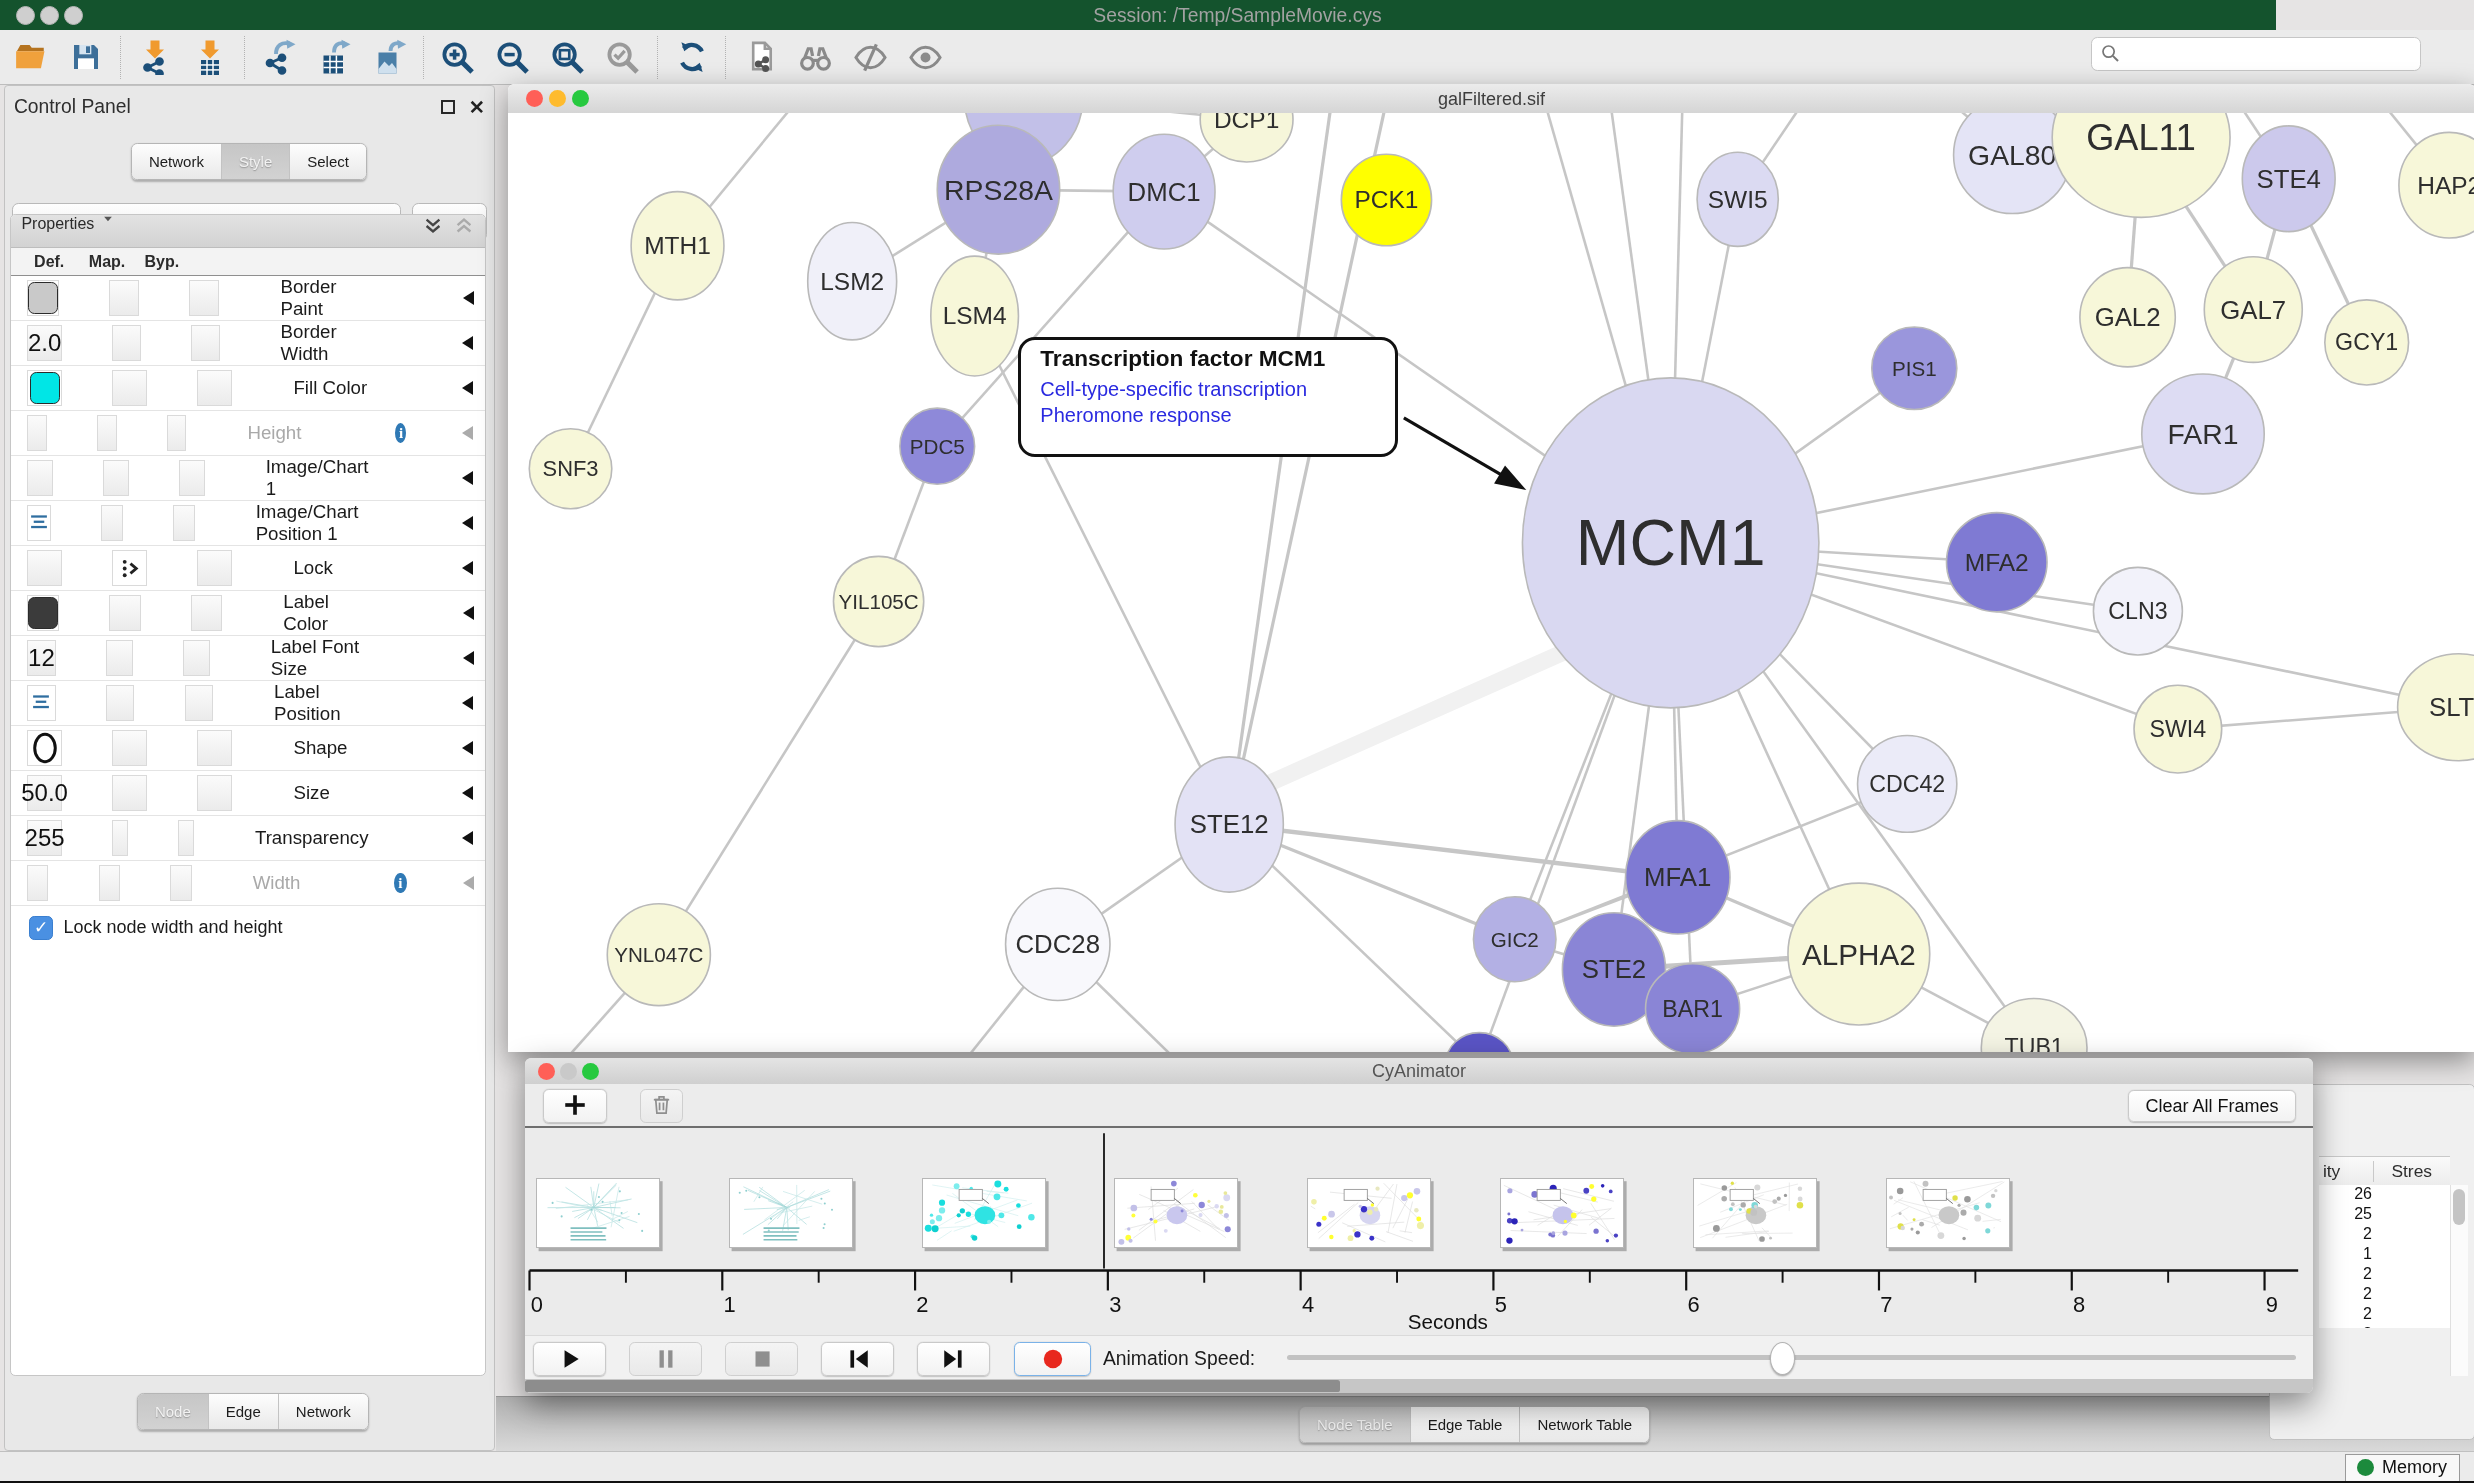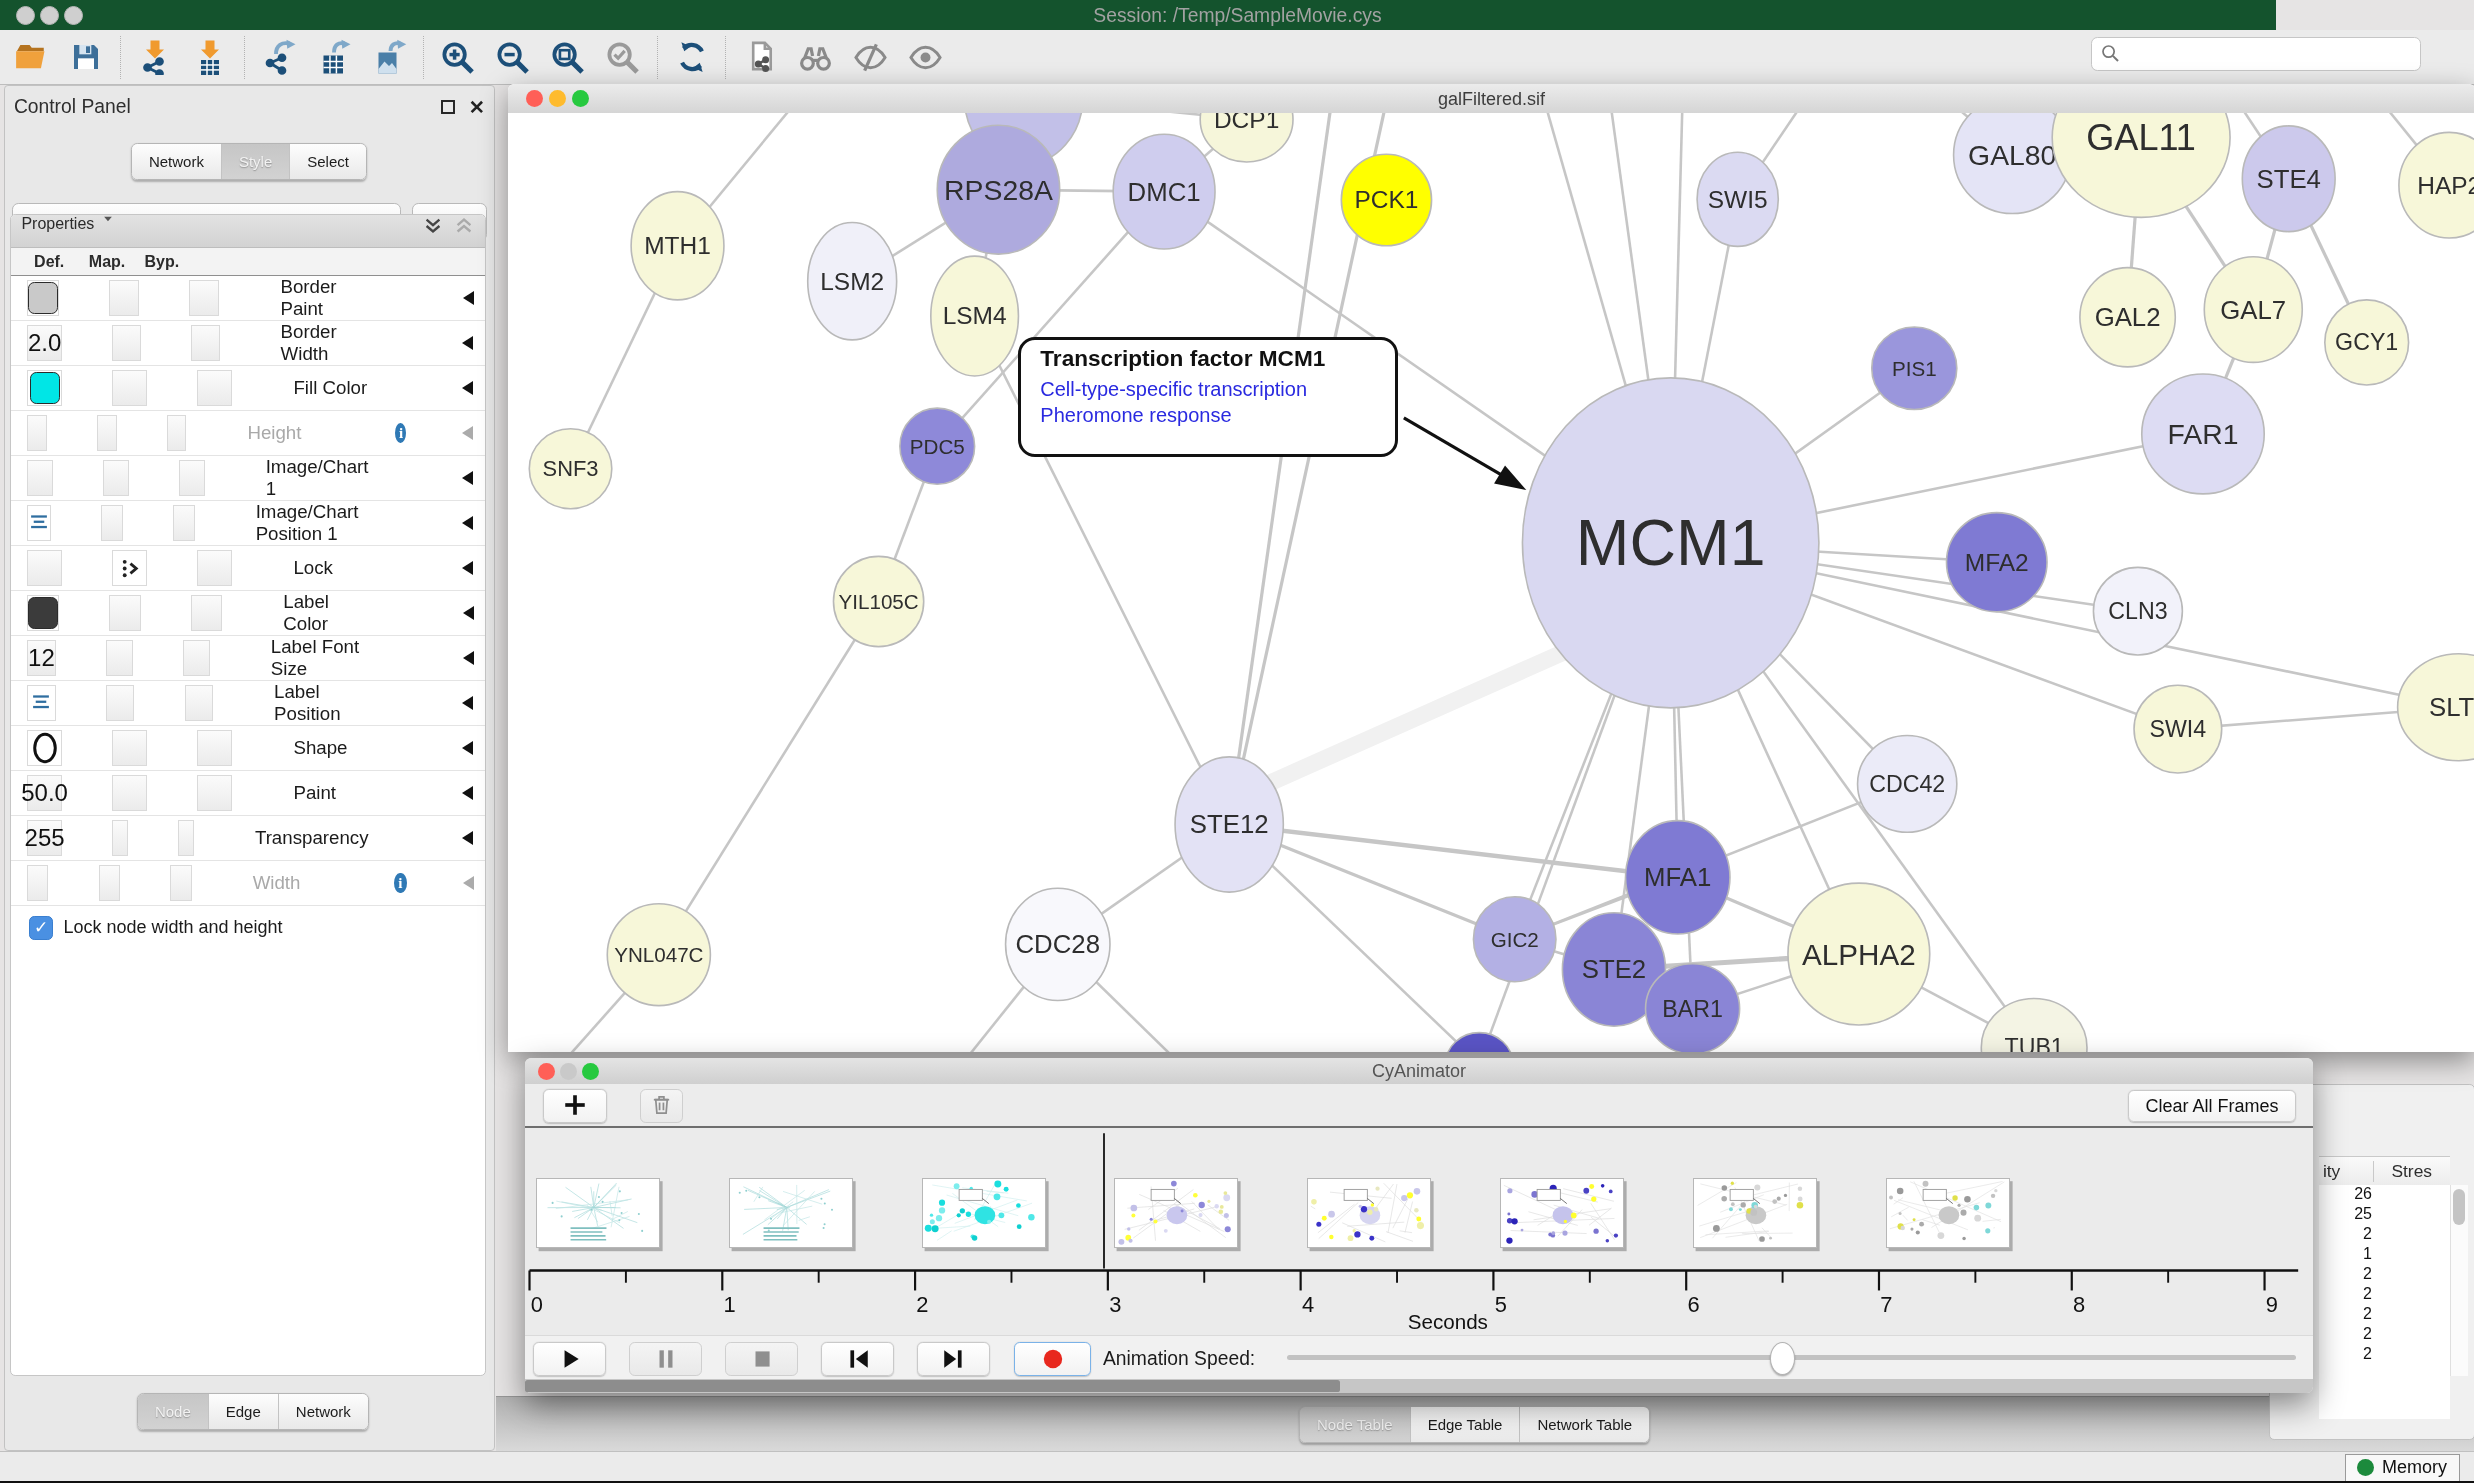--- a/index.html
+++ b/index.html
@@ -88,21 +88,21 @@
   .slider-track{position:absolute;height:5.8px;border-radius:3.2px;background:#c2c2c2;}
   .slider-thumb{position:absolute;width:23px;height:31px;background:#fff;border:0.6px solid #b3b3b3;border-radius:50%;
                 box-shadow:0 1.3px 1.9px rgba(0,0,0,.3);}
   .anim-scroll{left:0;top:321px;width:100%;height:14px;background:#c6c6c6;border-radius:0 0 6.4px 6.4px;}
   .anim-scroll .thumb{position:absolute;left:0;top:1.3px;width:815px;height:11.6px;background:#8d8d8d;border-radius:2.6px;}
   
   .results{left:2269px;top:1084px;width:204px;height:354px;background:#f0f0f0;border:0.6px solid #c2c2c2;border-radius:5.2px;}
   .res-hdr{position:absolute;left:49px;top:71px;width:131px;height:28px;background:linear-gradient(#fafafa,#ececec);
            border-top:0.6px solid #c9c9c9;border-bottom:0.6px solid #c9c9c9;display:flex;align-items:center;
            font-size:17.4px;color:#2e2e2e;}
-  .res-body{position:absolute;left:49px;top:100px;width:131px;height:234px;background:#fff;overflow:hidden;}
+  .res-body{position:absolute;left:49px;top:100px;width:131px;height:143px;background:#fff;overflow:hidden;}
   .res-row{height:20px;font-size:16px;color:#111;text-align:right;width:53px;}
   .res-sb{position:absolute;left:180px;top:100px;width:17px;height:191px;background:#fbfbfb;border-left:0.6px solid #e0e0e0;}
   .res-sb .thumb{position:absolute;left:1.9px;top:3.9px;width:12.2px;height:36px;background:#c4c4c4;border-radius:6.4px;}
   
   .table-strip{left:496px;top:1396px;width:1979px;height:55px;background:linear-gradient(#b2b2b2,#dadada);
                border-top:0.6px solid #979797;}
   .statusbar{left:0;top:1451px;width:2475px;height:30px;background:#ebebeb;border-top:0.6px solid #c0c0c0;}
   .memory{position:absolute;right:15.5px;top:1.9px;height:26px;padding:0 11.6px;background:#f8f8f8;border:0.6px solid #9a9a9a;
           display:flex;align-items:center;gap:7.7px;font-size:18px;color:#111;}
   .memdot{width:17px;height:17px;border-radius:50%;background:#1c8a3c;}
@@ -452,21 +452,21 @@
           <span class="prop-label">Shape</span>
           <span style="flex: 1 1 0%;"></span>
           <span class="arrL"></span>
         </div>
         <div class="prop-row">
           <div class="cell first">
             <span class="deftext">50.0</span>
           </div>
           <div class="cell"></div>
           <div class="cell"></div>
-          <span class="prop-label">Paint</span>
+          <span class="prop-label">Size</span>
           <span style="flex: 1 1 0%;"></span>
           <span class="arrL"></span>
         </div>
         <div class="prop-row">
           <div class="cell first">
             <span class="deftext">255</span>
           </div>
           <div class="cell"></div>
           <div class="cell"></div>
           <span class="prop-label">Transparency</span>

